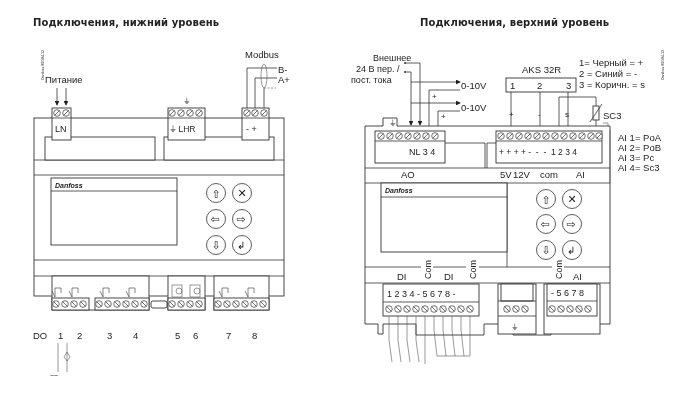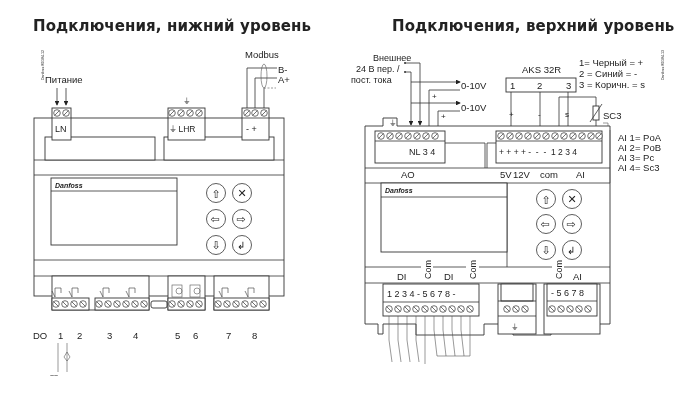--- a/index.html
+++ b/index.html
@@ -1,31 +1,31 @@
 <!DOCTYPE html>
 <html><head>
 <meta charset="utf-8">
 <style>
   html, body { margin: 0; padding: 0; background: #ffffff; }
   body { width: 700px; height: 400px; position: relative; overflow: hidden;
          font-family: "Liberation Sans", sans-serif; color: #222; }
-  .title { position: absolute; top: 17px; font-size: 15px; font-weight: bold;
+  .title { position: absolute; top: 17px; font-size: 10px; font-weight: bold;
            font-family: "DejaVu Sans", sans-serif; color: #222; letter-spacing: 0.1px; }
   svg { position: absolute; left: 0; top: 0; }
   svg text { font-family: "Liberation Sans", sans-serif; fill: #222; }
   .ln { stroke: #333; stroke-width: 0.8; fill: none; }
   .lnl { stroke: #555; stroke-width: 0.6; fill: none; }
   .box { stroke: #333; stroke-width: 0.9; fill: #fff; }
   .btn { stroke: #333; stroke-width: 0.8; fill: #fff; }
 </style>
 </head>
 <body>
 
 <div class="title" style="left:33px;">Подключения, нижний уровень</div>
-<div class="title" style="left:392px;">Подключения, верхний уровень</div>
+<div class="title" style="left:420px;">Подключения, верхний уровень</div>
 
 <svg width="700" height="400" viewBox="0 0 700 400">
   <defs>
     <marker id="arr" markerWidth="6" markerHeight="6" refX="5" refY="3" orient="auto">
       <path d="M0,0 L6,3 L0,6 z" fill="#222"></path>
     </marker>
     <g id="screw">
       <circle r="3.3" fill="#fff" stroke="#333" stroke-width="0.7"></circle>
       <line x1="-2.2" y1="2.2" x2="2.2" y2="-2.2" stroke="#333" stroke-width="0.7"></line>
     </g>

